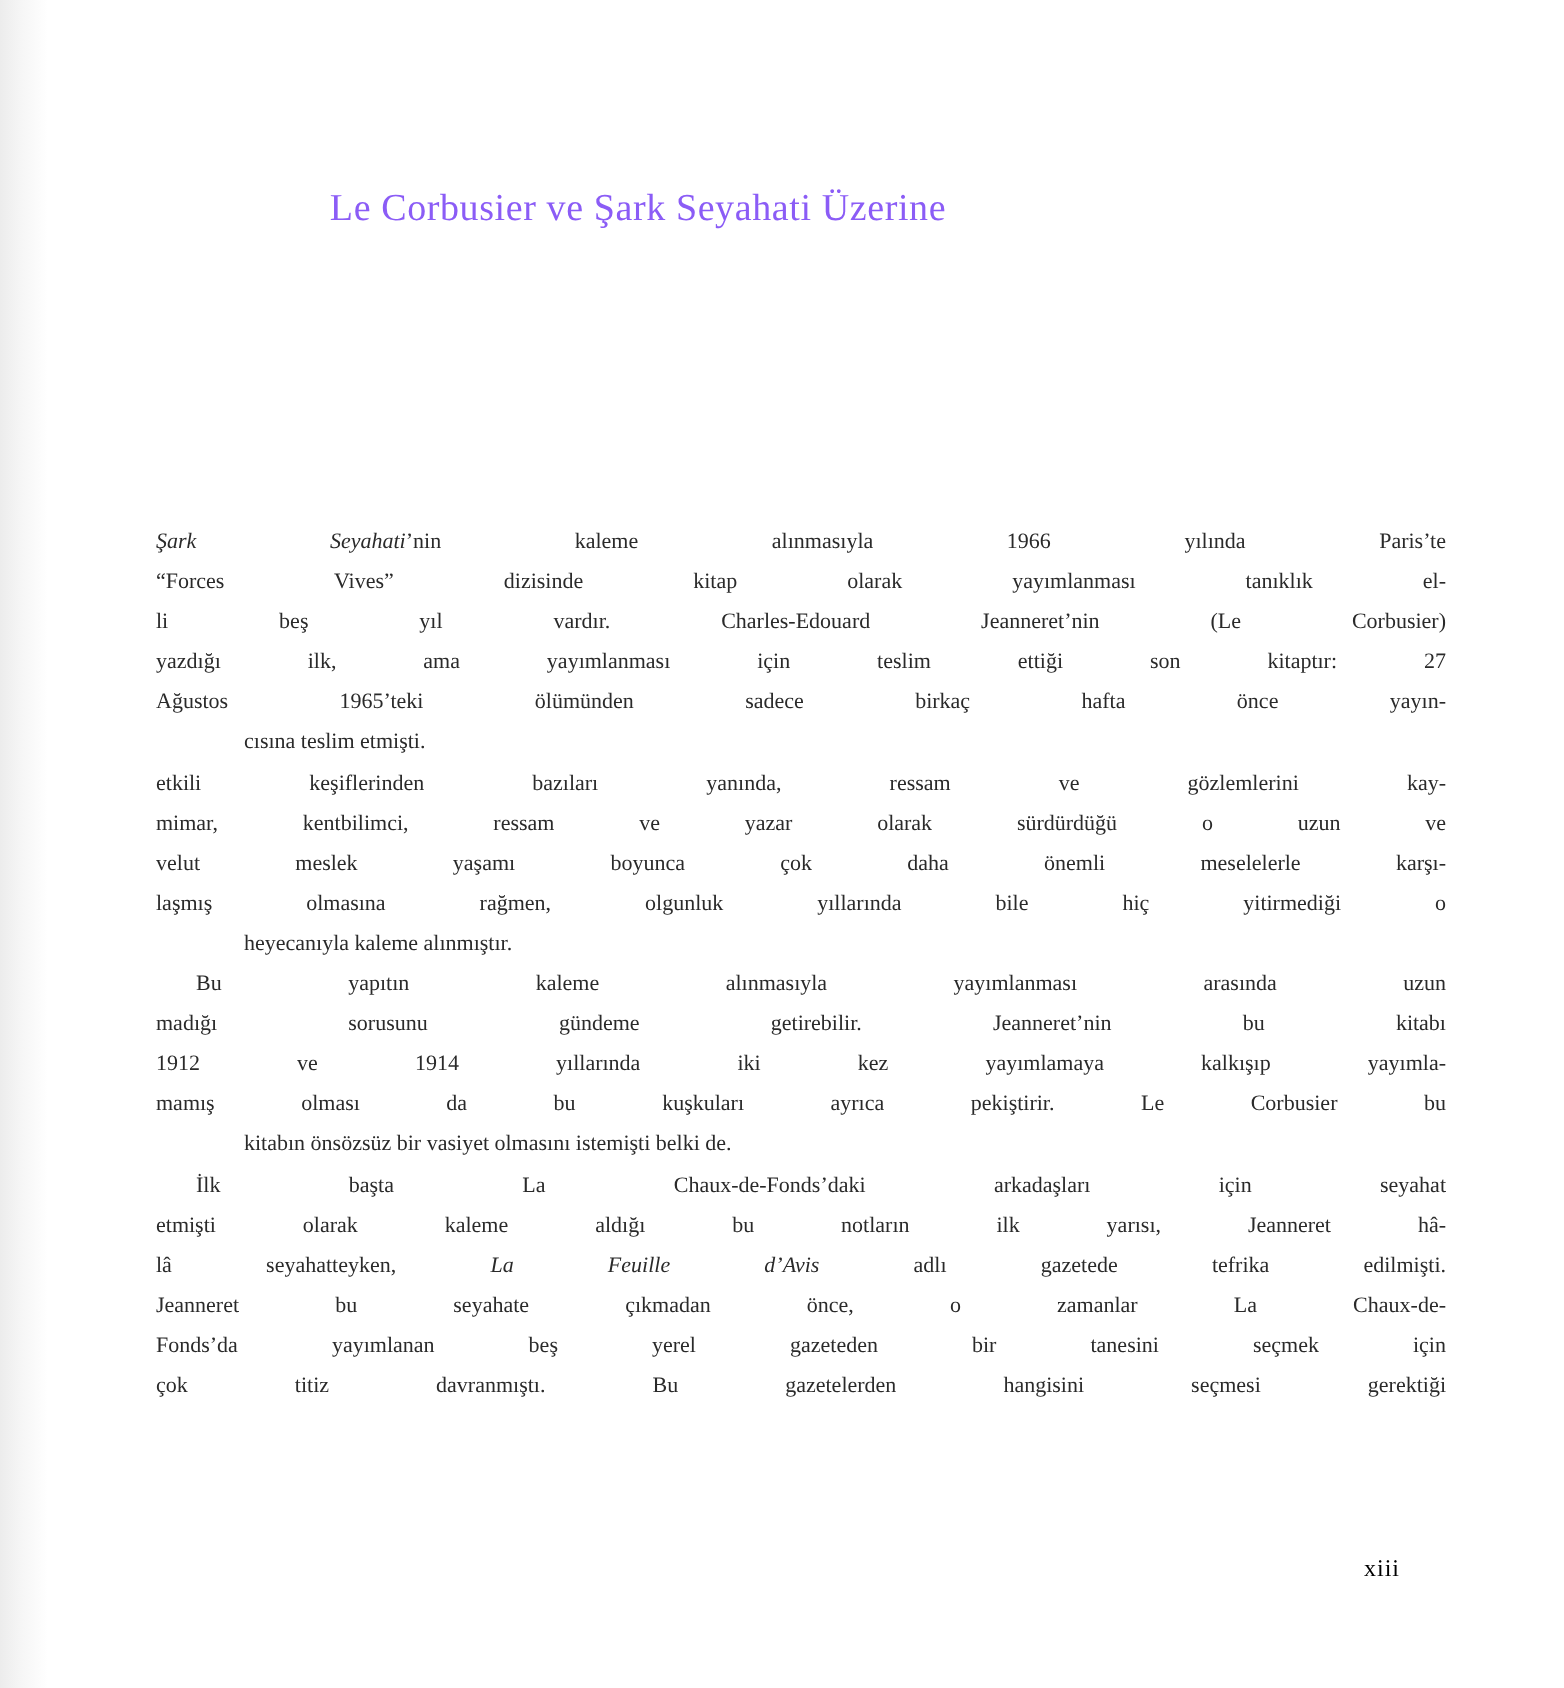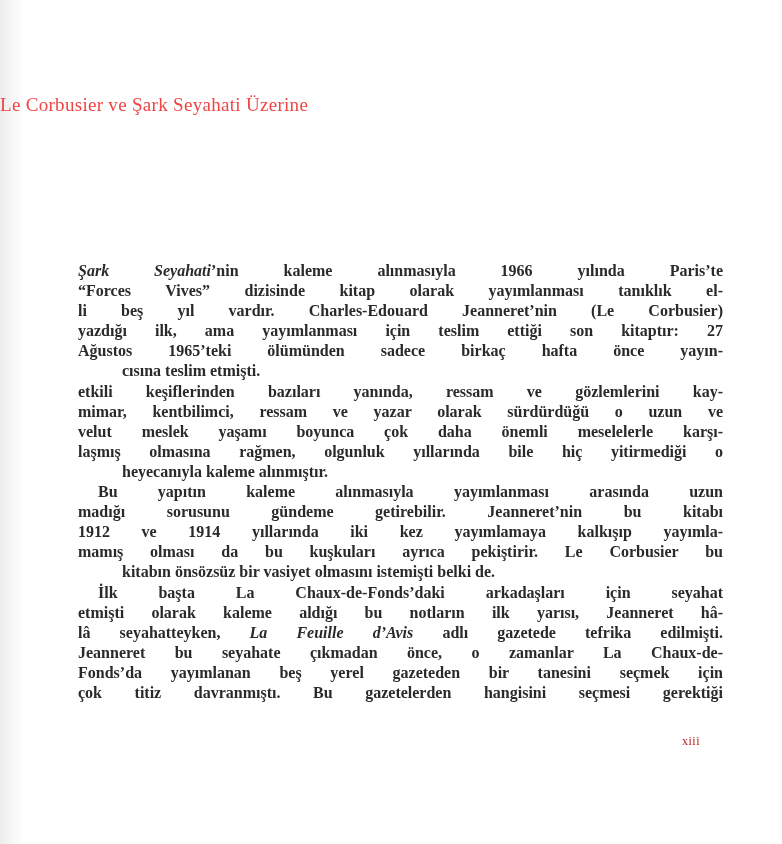--- a/index.html
+++ b/index.html
@@ -9,40 +9,40 @@
     position: relative;
     font-family: "Liberation Serif", "DejaVu Serif", serif;
     color: #2a2a2a;
   }
   .gutter-shadow {
     position: absolute; left: 0; top: 0; bottom: 0; width: 24px;
     background: linear-gradient(to right, #ececec 0%, #f6f6f6 45%, #ffffff 100%);
   }
   .page-title {
     position: absolute; left: 0; width: 678px; top: 94px;
-    text-align: left;
+    text-align: center;
     font-size: 19px; letter-spacing: 0.3px;
-    color: #ef4444;
+    color: #8b5cf6;
     padding-right: 40px; box-sizing: border-box;
   }
   .body-text {
     position: absolute; left: 78px; top: 261px; width: 645px;
-    font-size: 16px; line-height: 20.1px; font-weight: bold;
+    font-size: 11px; line-height: 20.1px;
   }
   .line {
     display: block; white-space: nowrap;
     text-align: justify; text-align-last: justify;
     height: 20.1px;
   }
   .line.last { text-align-last: left; margin-left: 44px; }
   .line.indent { padding-left: 20px; }
   .line i { font-style: italic; }
   .page-number {
-    position: absolute; top: 734px; left: 682px;
-    font-size: 12px; color: #b91c1c; letter-spacing: 0.5px;
+    position: absolute; top: 777px; left: 682px;
+    font-size: 12px; color: #000000; letter-spacing: 0.5px;
   }
 </style>
 </head>
 <body>
 
 <div class="gutter-shadow"></div>
 
 <h1 class="page-title" style="margin:0;font-weight:normal;">Le Corbusier ve Şark Seyahati Üzerine</h1>
 
 <div class="body-text">

